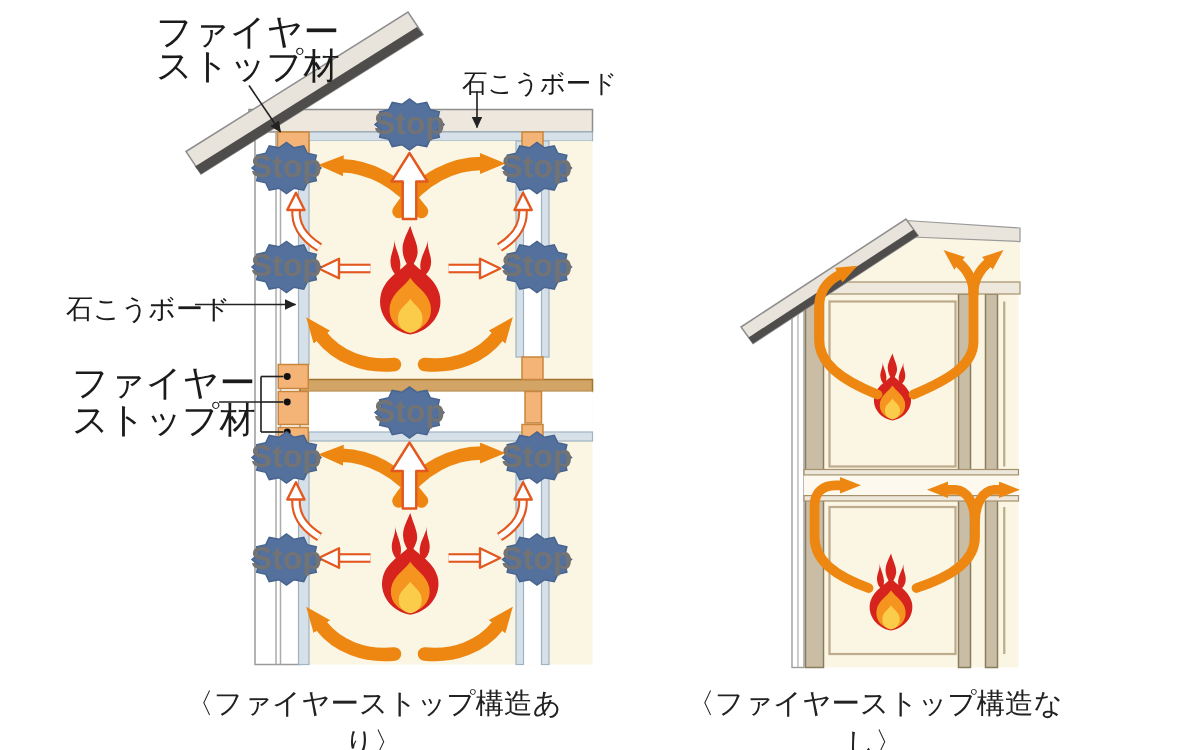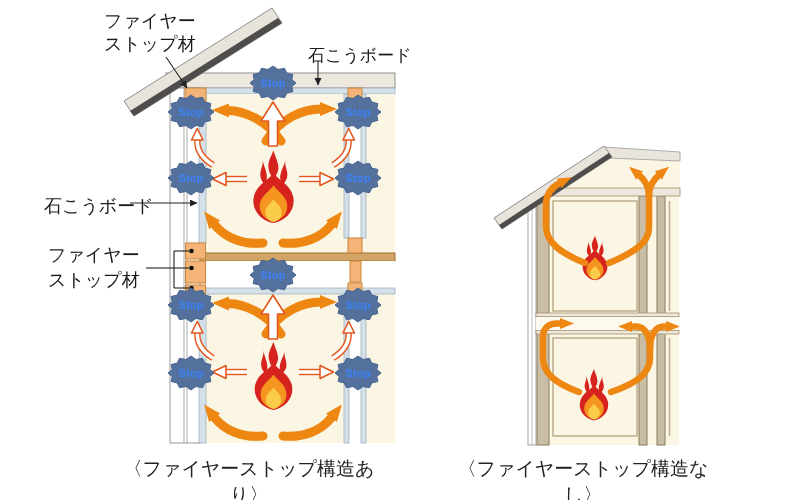--- a/index.html
+++ b/index.html
@@ -1,26 +1,26 @@
 <!DOCTYPE html>
 <html><head>
 <meta charset="utf-8">
 <style>
   html,body{margin:0;padding:0;background:#fff;}
   .canvas{position:relative;width:786px;height:500px;background:#fff;overflow:hidden;
           font-family:"Liberation Sans","DejaVu Sans",sans-serif;}
   .scene{position:absolute;left:0;top:0;}
   .label{position:absolute;color:#1b1b1b;white-space:nowrap;}
-  .lbl-2line{line-height:23px;font-size:18px;}
+  .lbl-2line{line-height:23px;font-size:24px;}
   .lbl-1line{font-size:17px;font-family:Liberation Mono, monospace;}
   .caption{position:absolute;top:456px;width:264px;text-align:center;
            font-family:"DejaVu Serif","Liberation Serif",serif;font-size:19px;color:#222;}
   .badge{position:absolute;width:48px;height:38px;display:flex;align-items:center;justify-content:center;}
   .badge svg{position:absolute;left:0;top:0;width:48px;height:38px;}
-  .badge span{position:relative;color:#3b82f6;font-size:11px;font-weight:600;letter-spacing:.2px;}
+  .badge span{position:relative;color:#737373;font-size:21px;font-weight:600;letter-spacing:.2px;}
 </style>
 </head>
 <body>
 
 <div class="canvas">
 
 <svg class="scene" width="786" height="500" viewBox="0 0 786 500">
   <defs>
     <marker id="mO" markerUnits="userSpaceOnUse" markerWidth="20" markerHeight="16" refX="1" refY="7" orient="auto">
       <path d="M0 0 L17 7 L0 14 Z" fill="#ED8712"></path>

